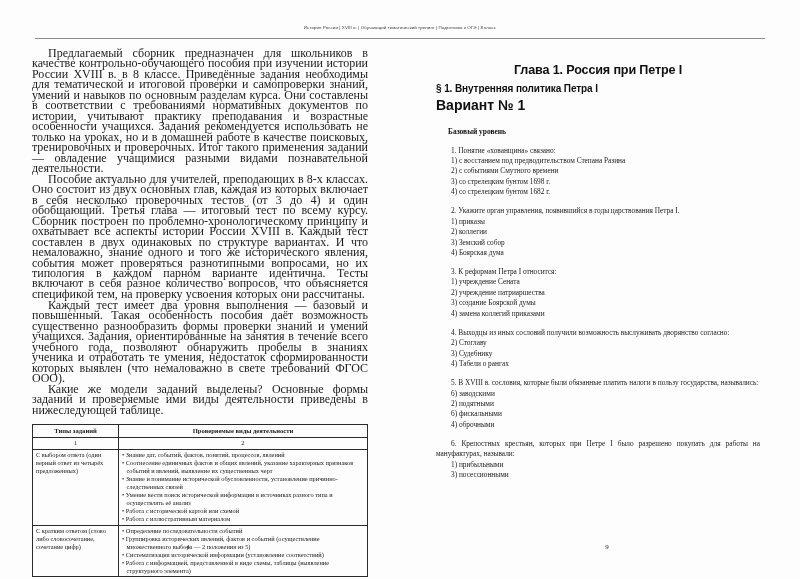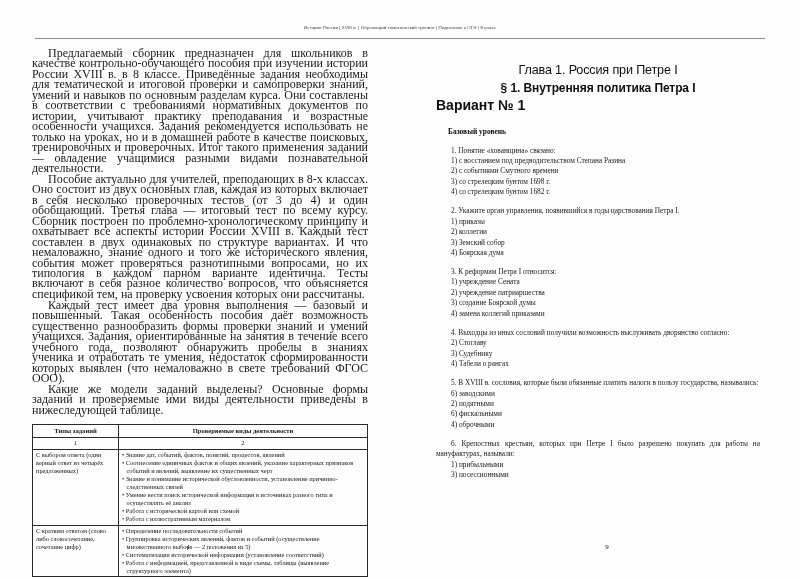--- a/index.html
+++ b/index.html
@@ -105,32 +105,31 @@
     padding-left: 4.5px;
   }
   col.c1 { width: 86px; }
   col.c2 { width: auto; }
 
   
   h1.chap {
     margin: 14px 0 0 0;
     text-align: center;
     font-family: "Liberation Sans", sans-serif;
-    font-weight: normal;
+    font-weight: bold;
     font-size: 12.6px;
     line-height: 16px;
     letter-spacing: -0.15px;
     color: #101010;
   }
   h2.para {
     margin: 4px 0 0 0;
-    text-align: center;
-    font-family: "Liberation Sans", sans-serif;
-    font-weight: bold;
-    font-size: 12px;
+    font-family: "Liberation Sans", sans-serif;
+    font-weight: bold;
+    font-size: 10px;
     line-height: 13px;
     letter-spacing: -0.1px;
     color: #101010;
   }
   h3.variant {
     margin: 5px 0 0 0;
     text-align: left;
     font-family: "Liberation Sans", sans-serif;
     font-weight: bold;
     font-size: 14px;

